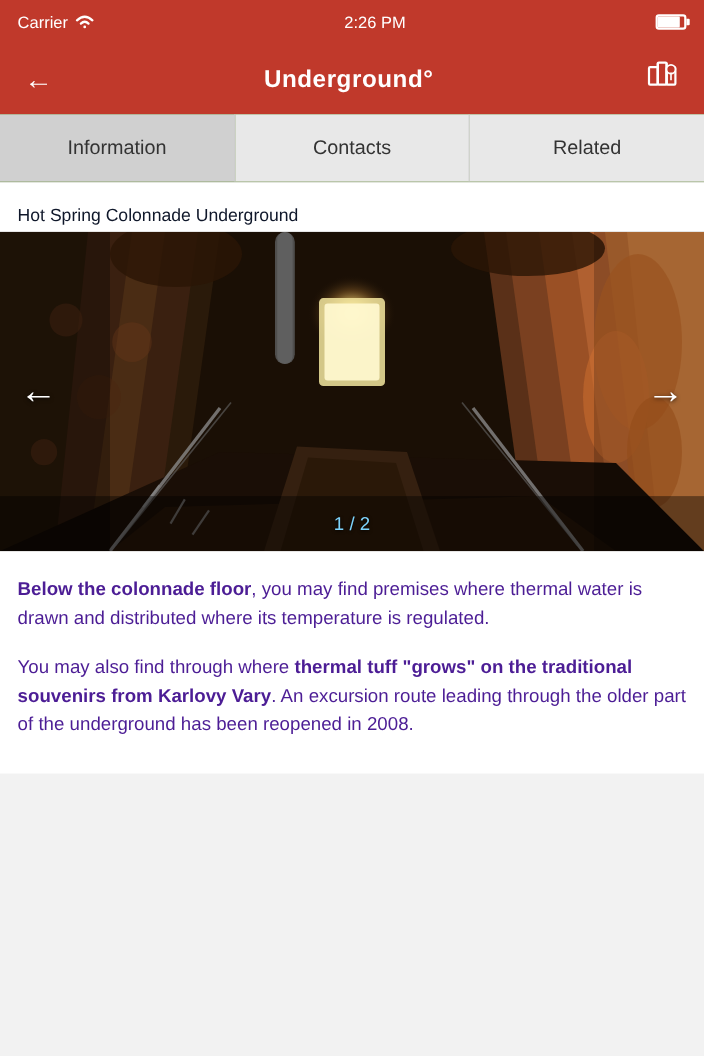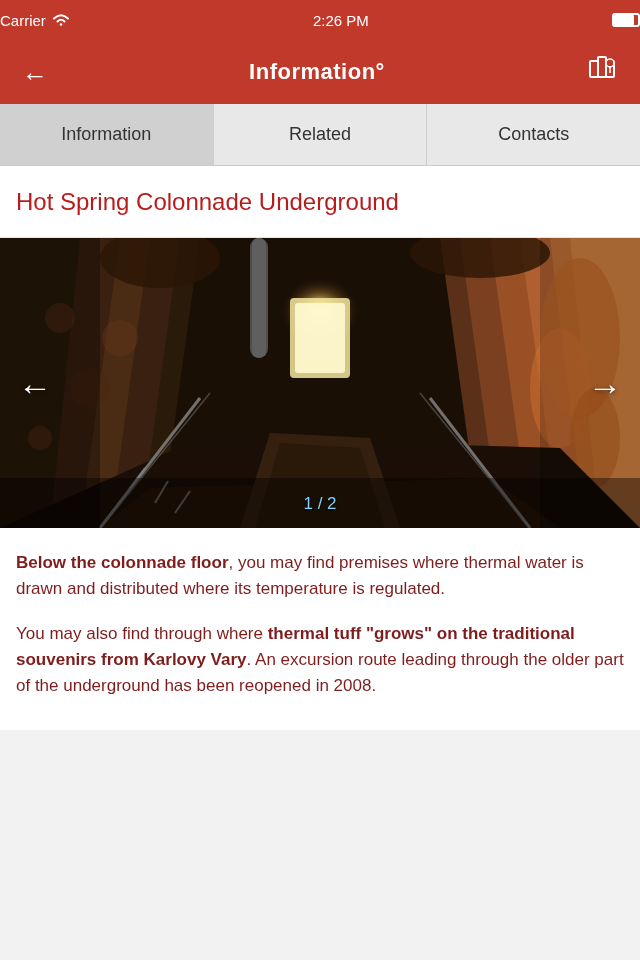--- a/index.html
+++ b/index.html
@@ -13,21 +13,21 @@
       overflow-x: hidden;
     }
 
     
     .status-bar {
       height: 40px;
       background: #c0392b;
       display: flex;
       align-items: center;
       justify-content: space-between;
-      padding: 0 0;
+      padding: 0 16px;
       color: white;
       font-size: 15px;
       font-weight: 500;
     }
     .status-bar .carrier {
       display: flex;
       align-items: center;
       gap: 6px;
     }
     .battery-icon {
@@ -109,24 +109,24 @@
       font-weight: 500;
     }
 
     
     .content {
       background: white;
     }
 
     
     .place-title {
-      padding: 22px 16px 21px 16px;
-      font-size: 24px;
+      padding: 22px 16px 4px 16px;
+      font-size: 16px;
       font-weight: 400;
-      color: #b91c1c;
+      color: #0f172a;
       border-bottom: 1px solid #e5e5e5;
       background: white;
     }
 
     
     .carousel {
       position: relative;
       width: 100%;
       height: 290px;
       background: #1a1008;
@@ -163,21 +163,21 @@
       font-size: 17px;
       text-shadow: 0 1px 3px rgba(0,0,0,0.8);
       z-index: 10;
     }
 
     
     .description {
       padding: 22px 16px 30px 16px;
       font-size: 17px;
       line-height: 1.55;
-      color: #7f1d1d;
+      color: #4c1d95;
       background: white;
     }
     .description p {
       margin-bottom: 18px;
     }
     .description p:last-child {
       margin-bottom: 0;
     }
     .description strong {
       font-weight: 700;
@@ -198,43 +198,43 @@
   <span>2:26 PM</span>
   <div style="display:flex;align-items:center;">
     <div class="battery-icon">
       <div class="battery-fill"></div>
     </div>
   </div>
 </div>
 
 <div class="nav-bar">
   <span class="nav-back">←</span>
-  <span class="nav-title">Information°</span>
+  <span class="nav-title">Underground°</span>
   <span class="nav-map-icon">
     <svg width="32" height="32" viewBox="0 0 32 32" fill="none" xmlns="http://www.w3.org/2000/svg">
       <rect x="4" y="8" width="8" height="16" rx="1" stroke="white" stroke-width="2" fill="none"></rect>
       <rect x="12" y="4" width="8" height="20" rx="1" stroke="white" stroke-width="2" fill="none"></rect>
       <rect x="20" y="8" width="8" height="16" rx="1" stroke="white" stroke-width="2" fill="none"></rect>
       <line x1="12" y1="4" x2="12" y2="24" stroke="white" stroke-width="2"></line>
       <line x1="20" y1="4" x2="20" y2="24" stroke="white" stroke-width="2"></line>
       <circle cx="24" cy="10" r="4" fill="#c0392b" stroke="white" stroke-width="1.5"></circle>
       <line x1="24" y1="13" x2="24" y2="20" stroke="white" stroke-width="1.5"></line>
     </svg>
   </span>
 </div>
 
 <div class="tabs">
   <div class="tab active">
     <span>Information</span>
   </div>
   <div class="tab">
+    <span>Contacts</span>
+  </div>
+  <div class="tab">
     <span>Related</span>
-  </div>
-  <div class="tab">
-    <span>Contacts</span>
   </div>
 </div>
 
 <div class="content">
 
   <div class="place-title">Hot Spring Colonnade Underground</div>
 
   <div class="carousel">
     
     <svg class="tunnel-scene" viewBox="0 0 640 290" xmlns="http://www.w3.org/2000/svg">

